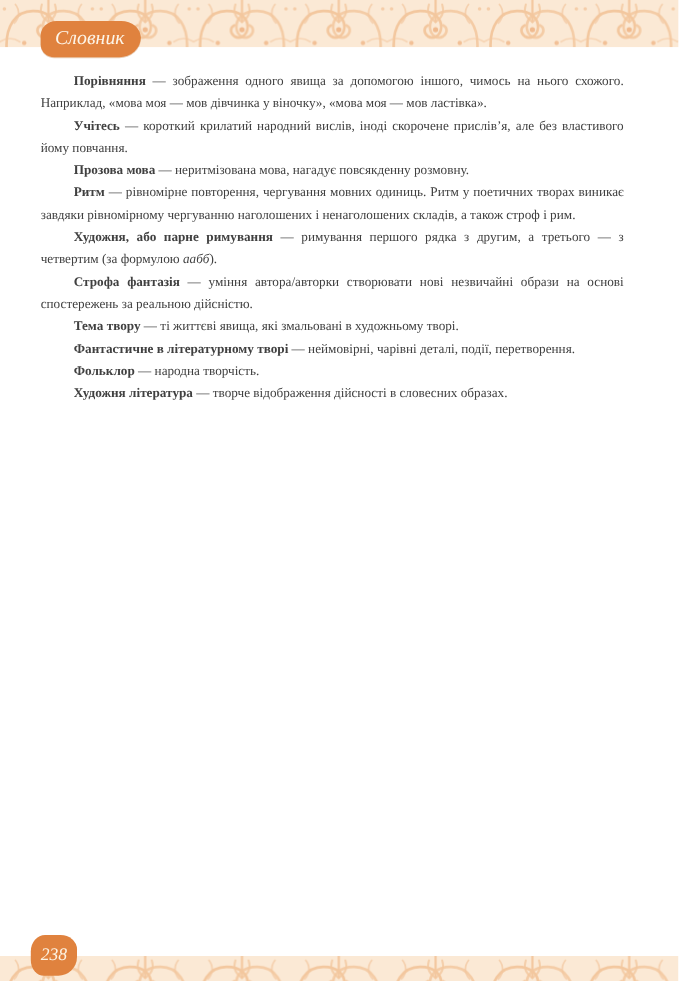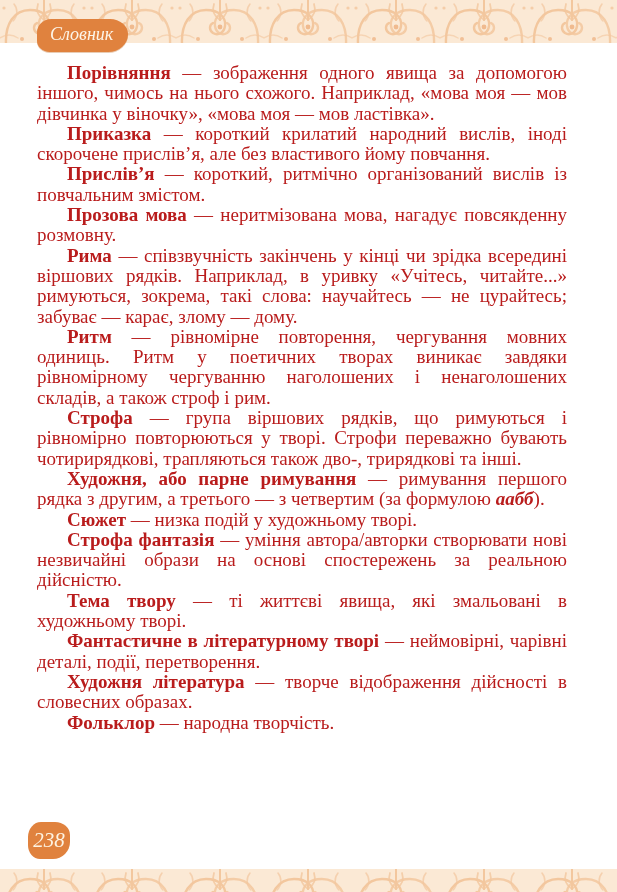--- a/index.html
+++ b/index.html
@@ -36,48 +36,48 @@
     font-size: 18px;
     line-height: 1;
     padding: 6px 15px 9px 13px;
     border-radius: 16px 20px 22px 14px / 15px 17px 20px 13px;
     box-shadow: 0 1px 0 rgba(190,110,40,0.35);
   }
 
   .page-badge {
     position: absolute;
     left: 28px;
-    top: 822px;
+    top: 850px;
     z-index: 2;
     width: 42px;
     height: 37px;
     background: #e0823e;
     color: #fdf3e2;
     font-style: italic;
-    font-size: 21px;
+    font-size: 16px;
     display: flex;
     align-items: center;
     justify-content: center;
     border-radius: 13px 15px 17px 12px / 15px 13px 17px 14px;
   }
 
   .content {
     position: absolute;
     left: 37px;
     top: 63px;
     width: 530px;
     z-index: 1;
-    color: #b91c1c;
-    font-size: 19px;
+    color: #404040;
+    font-size: 12px;
     line-height: 20.3px;
     text-align: justify;
   }
   .content p.entry { margin: 0; text-indent: 30px; }
   .content .term { font-weight: bold; }
-  .content .bi { font-weight: bold; font-style: italic; }
+  .content .bi { font-weight: normal; font-style: italic; }
 </style>
 </head>
 <body>
 
 <div class="page">
 
   <div class="band band-top">
     <svg viewBox="0 0 617 43" preserveAspectRatio="none" xmlns="http://www.w3.org/2000/svg">
       <defs>
         <pattern id="orn1" width="88" height="44" patternUnits="userSpaceOnUse">
@@ -103,33 +103,29 @@
       <rect x="0" y="0" width="617" height="43" fill="url(#orn1)"></rect>
     </svg>
   </div>
 
   <div class="header-badge">
     <span>Словник</span>
   </div>
 
   <div class="content">
       <p class="entry"><span class="term">Порівняння</span> — зображення одного явища за допомогою іншого, чимось на нього схожого. Наприклад, «мова моя — мов дівчинка у віночку», «мова моя — мов ластівка».</p>
-      <p class="entry"><span class="term">Приказка</span> — короткий крилатий народний вислів, іноді скорочене прислів’я, але без властивого йому повчання.</p>
-      <p class="entry"><span class="term">Прислів’я</span> — короткий, ритмічно організований вислів із повчальним змістом.</p>
+      <p class="entry"><span class="term">Учітесь</span> — короткий крилатий народний вислів, іноді скорочене прислів’я, але без властивого йому повчання.</p>
       <p class="entry"><span class="term">Прозова мова</span> — неритмізована мова, нагадує повсякденну розмовну.</p>
-      <p class="entry"><span class="term">Рима</span> — співзвучність закінчень у кінці чи зрідка всередині віршових рядків. Наприклад, в уривку «Учітесь, читайте...» римуються, зокрема, такі слова: научайтесь — не цурайтесь; забуває — карає, злому — дому.</p>
       <p class="entry"><span class="term">Ритм</span> — рівномірне повторення, чергування мовних одиниць. Ритм у поетичних творах виникає завдяки рівномірному чергуванню наголошених і ненаголошених складів, а також строф і рим.</p>
-      <p class="entry"><span class="term">Строфа</span> — група віршових рядків, що римуються і рівномірно повторюються у творі. Строфи переважно бувають чотирирядкові, трапляються також дво-, трирядкові та інші.</p>
       <p class="entry"><span class="term">Художня, або парне римування</span> — римування першого рядка з другим, а третього — з четвертим (за формулою <span class="bi">аабб</span>).</p>
-      <p class="entry"><span class="term">Сюжет</span> — низка подій у художньому творі.</p>
       <p class="entry"><span class="term">Строфа фантазія</span> — уміння автора/авторки створювати нові незвичайні образи на основі спостережень за реальною дійсністю.</p>
       <p class="entry"><span class="term">Тема твору</span> — ті життєві явища, які змальовані в художньому творі.</p>
       <p class="entry"><span class="term">Фантастичне в літературному творі</span> — неймовірні, чарівні деталі, події, перетворення.</p>
+      <p class="entry"><span class="term">Фольклор</span> — народна творчість.</p>
       <p class="entry"><span class="term">Художня література</span> — творче відображення дійсності в словесних образах.</p>
-      <p class="entry"><span class="term">Фольклор</span> — народна творчість.</p>
     </div>
 
   <div class="band band-bottom">
     <svg viewBox="0 0 617 23" preserveAspectRatio="none" xmlns="http://www.w3.org/2000/svg">
       <defs>
         <pattern id="orn2" width="88" height="44" patternUnits="userSpaceOnUse">
           <rect width="88" height="44" fill="#fbe9d5"></rect>
           <g fill="none" stroke="#f3c79e" stroke-width="2.4" stroke-linecap="round">
             <path d="M6 44 C5 24 14 10 30 10 C44 10 50 18 49 26 C48 33 42 36 37 33 C33 30 33 25 37 23"></path>
             <path d="M82 44 C83 24 74 10 58 10 C44 10 38 18 39 26 C40 33 46 36 51 33 C55 30 55 25 51 23" opacity="0.85"></path>

